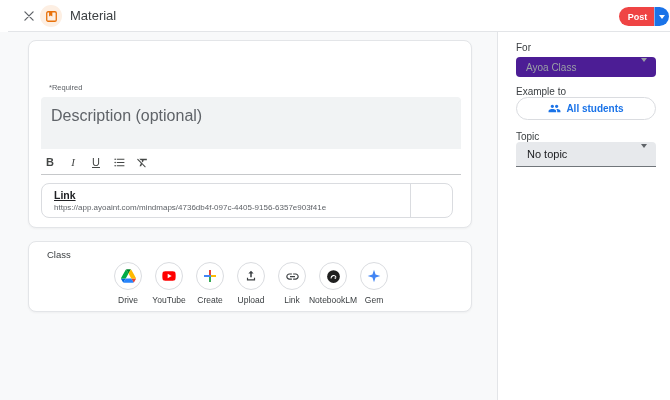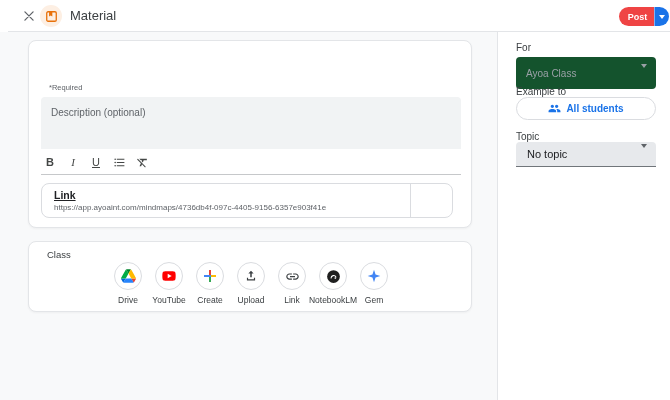--- a/index.html
+++ b/index.html
@@ -35,21 +35,21 @@
 
   .title-field { position:absolute; left:12px; top:8px; width:420px; height:29px; background:#dfe3e9;
                  border-bottom:2px solid #1b66c9; border-radius:4px 4px 0 0; cursor:text; }
   .title-field label { position:absolute; left:9px; top:3px; font-size:7.5px; color:#1a73e8; letter-spacing:.2px; }
   .title-field .value { position:absolute; left:9px; top:12px; font-size:11px; color:#202124; display:flex; align-items:center; }
   .caret-line { display:inline-block; width:1px; height:12px; background:#202124; margin-left:1px; }
   .required { position:absolute; left:20px; top:42px; font-size:7.5px; color:#5f6368; }
 
   .desc-field { position:absolute; left:12px; top:56px; width:420px; height:52px; background:#f1f3f4;
                 border-radius:4px 4px 0 0; cursor:text; }
-  .desc-field .placeholder { position:absolute; left:10px; top:10px; font-size:10px; color:#5f6368; }
+  .desc-field .placeholder { position:absolute; left:10px; top:10px; font-size:16px; color:#5f6368; }
 
   .fmt-toolbar { position:absolute; left:14px; top:111px; height:20px; display:flex; align-items:center; gap:9px; }
   .fmt-btn { border:none; background:transparent; color:#444746; font-family:inherit; font-size:11px;
              width:14px; height:18px; cursor:pointer; display:flex; align-items:center; justify-content:center; padding:0; }
   .fmt-b { font-weight:700; }
   .fmt-i { font-style:italic; font-family:"Liberation Serif", serif; }
   .fmt-u { text-decoration:underline; }
   .hr-line { position:absolute; left:12px; top:133px; width:420px; height:1px; background:#c6c8ca; }
 
   .link-card { position:absolute; left:12px; top:142px; width:412px; height:35px; border:1px solid #dadce0;
@@ -72,21 +72,21 @@
   
   .sidebar { position:absolute; left:497px; top:32px; width:173px; height:368px; background:#fff;
              border-left:1px solid #e3e5e8;text-decoration:underline; }
   .side-inner { position:absolute; left:18px; top:0; width:140px; }
   .side-label { position:absolute; left:0; font-size:10px; color:#3c4043; }
   .lbl-for { top:10px; }
   .lbl-assign { top:54px; }
   .lbl-topic { top:99px; }
   .select { position:absolute; left:0; width:140px; display:flex; align-items:center; font-size:10px; }
   .select .sel-caret { position:absolute; right:9px; }
-  .select-class { top:25px; height:32px; background:#14532d; border-radius:4px; color:#9aa0a6; padding-left:10px; }
+  .select-class { top:25px; height:20px; background:#4c1d95; border-radius:4px; color:#9aa0a6; padding-left:10px; }
   .select-class .sel-caret .caret-down { border-top-color:#9aa0a6; }
   .select-topic { top:110px; height:25px; background:#e7e9ec; border-radius:4px 4px 0 0;
                   border-bottom:1px solid #70757a; color:#202124; font-size:11px; padding-left:11px; cursor:pointer; }
   .pill-btn { position:absolute; left:0; top:65px; width:140px; height:23px; border:1px solid #dadce0;
               border-radius:12px; background:#fff; display:flex; align-items:center; justify-content:center;
               gap:5px; cursor:pointer; font-family:inherit; }
   .pill-btn span.txt { font-size:10px; font-weight:700; color:#1a73e8; }
 </style>
 </head>
 <body>

